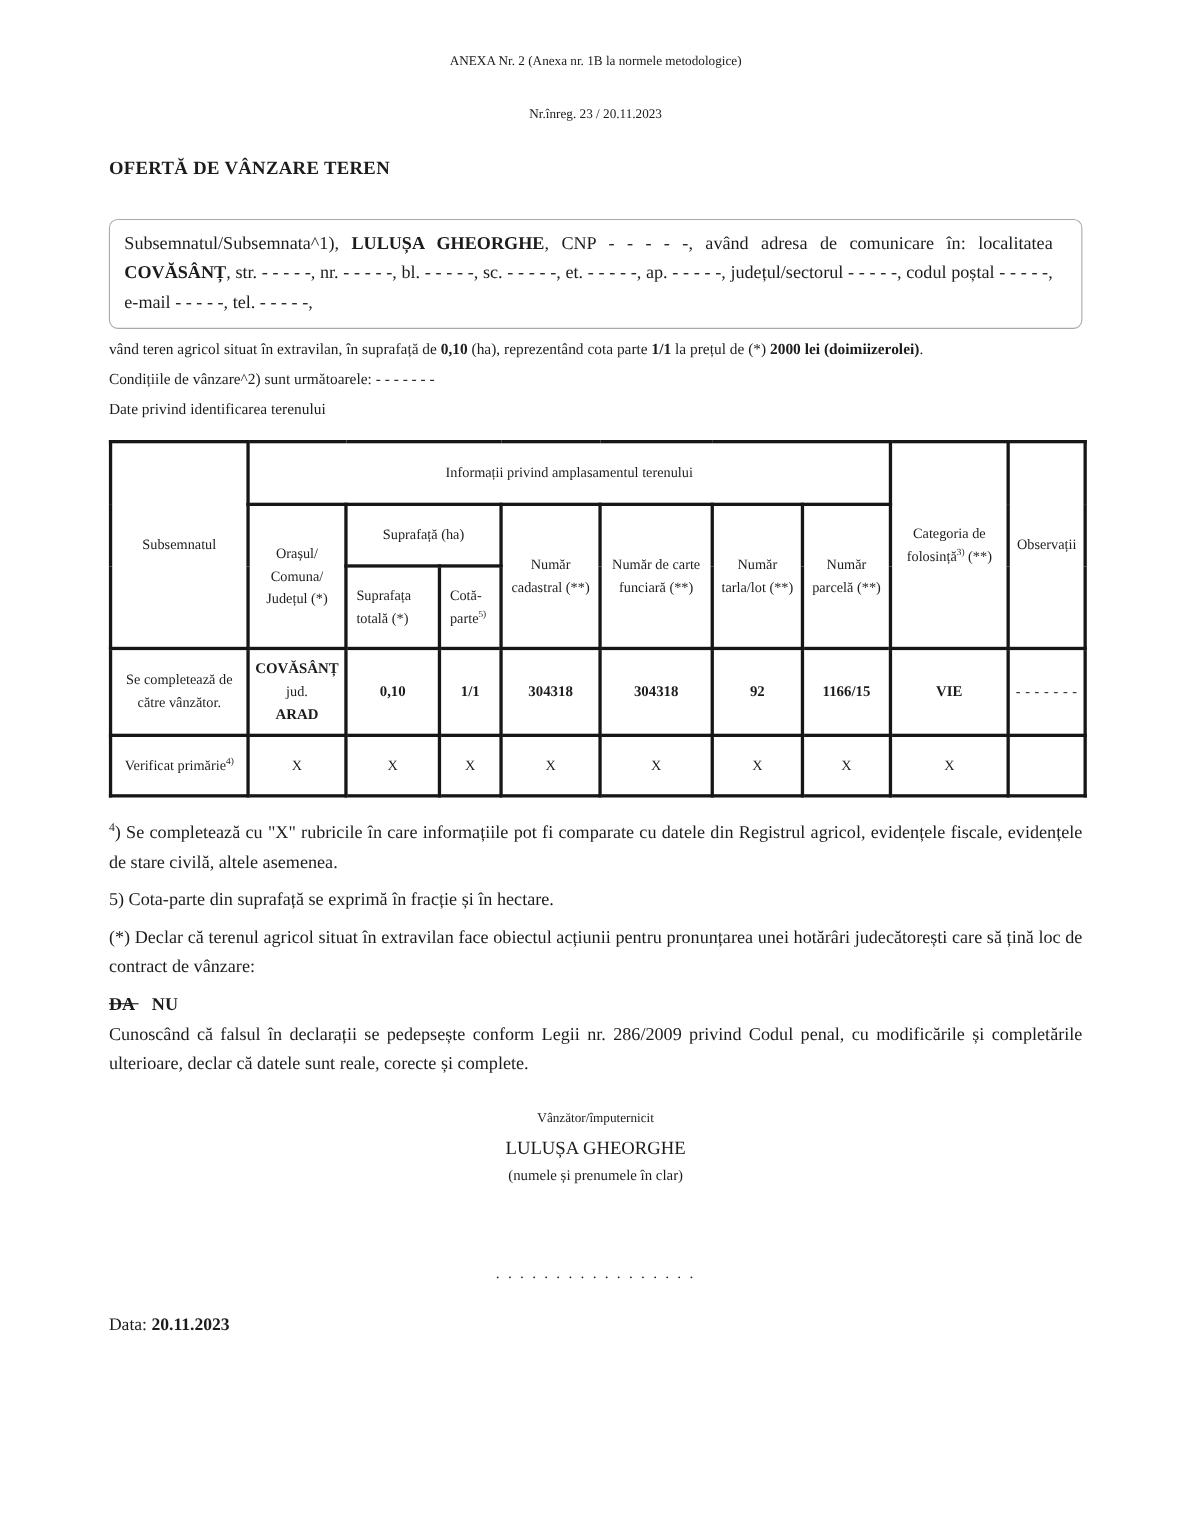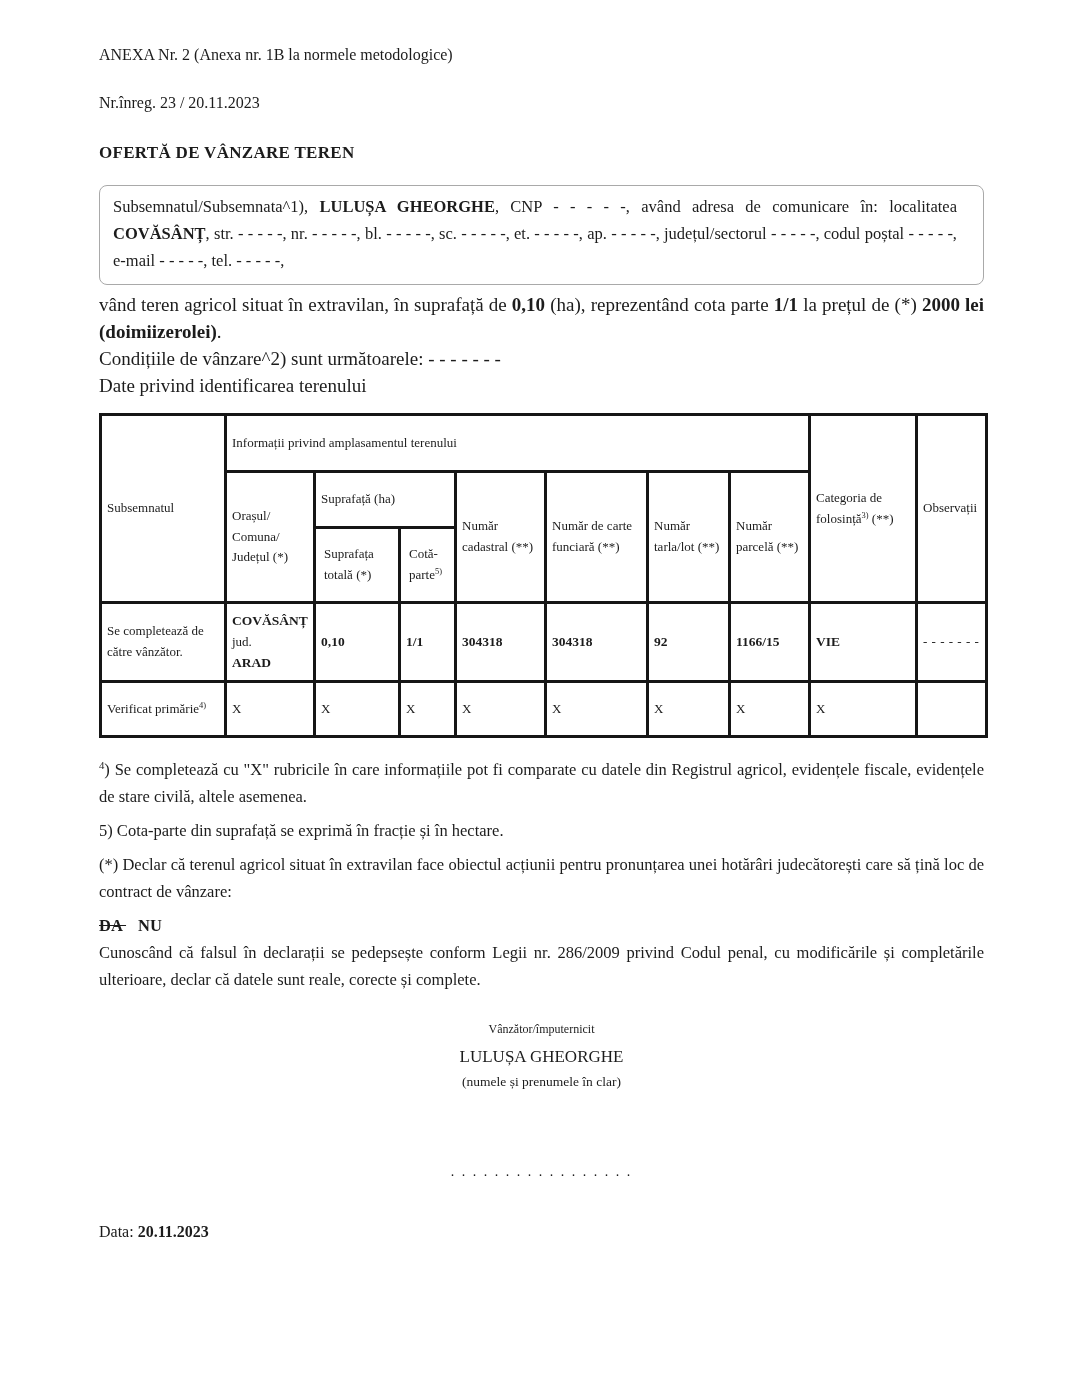--- a/index.html
+++ b/index.html
@@ -5,53 +5,54 @@
   * { margin: 0; padding: 0; box-sizing: border-box; }
   html, body { background: #ffffff; }
   body {
     width: 1082px; height: 1400px;
     font-family: "Liberation Serif", "DejaVu Serif", serif;
     color: #1c1c1c;
     position: relative;
   }
   .page { padding: 45px 98px 0 99px; }
 
-  .hdr-right { text-align: left; font-size: 16px; line-height: 20px; }
+  .hdr-right { text-align: center; font-size: 12px; line-height: 20px; }
   .reg-line  { margin-top: 28px; }
   .doc-title {
     margin-top: 30px;
     text-align: left;
     font-weight: bold;
     font-size: 17px;
     letter-spacing: 0.3px;
   }
 
   .intro-box {
-    margin-top: 22px;
+    margin-top: 36px;
     border: 1.5px solid #a9a9a9;
     border-radius: 8px;
     padding: 7px 26px 10px 13px;
     font-size: 16.5px;
     line-height: 27px;
     text-align: justify;
   }
 
-  .para-block { margin-top: 6px; font-size: 19px; line-height: 27px; }
+  .para-block { margin-top: 6px; font-size: 14px; line-height: 27px; }
   .just { text-align: justify; }
 
   b.strong { font-weight: bold; }
 
   table.land {
     margin-top: 14px;
     border-collapse: collapse;
     table-layout: fixed;
     width: 886px;
   }
   table.land td {
     border: 3px solid #161616;
+    text-align: center;
     vertical-align: middle;
     font-size: 13px;
     line-height: 1.6;
     padding: 3px 5px;
     white-space: pre-line;
     overflow: hidden;
   }
   table.land td.cell-left { text-align: left; padding-left: 8px; }
   tr.h-r1 { height: 57px; }
   tr.h-r2 { height: 56px; }
@@ -69,21 +70,21 @@
   .da-nu { font-size: 16.5px; line-height: 27px; font-weight: bold; }
   .da-strike { text-decoration: line-through; white-space: pre; }
   .nu-label { margin-left: 12px; }
 
   .sig-block { margin-top: 23px; text-align: center; }
   .sig-role { font-size: 12px; line-height: 27px; }
   .sig-name { font-size: 17px; line-height: 27px; }
   .sig-note { font-size: 13.5px; line-height: 24px; }
   .sig-dots { margin-top: 70px; text-align: center; font-size: 14px; letter-spacing: 2px; }
 
-  .date-line { margin-top: 43px; font-size: 16px; }
+  .date-line { margin-top: 29px; font-size: 16px; }
   .date-line .val { font-weight: bold; }
 </style>
 </head>
 <body>
 
 <div class="page">
 
   <div class="hdr-right">ANEXA Nr. 2 (Anexa nr. 1B la normele metodologice)</div>
   <div class="hdr-right reg-line">Nr.înreg. 23 / 20.11.2023</div>
   <div class="doc-title">OFERTĂ DE VÂNZARE TEREN</div>

